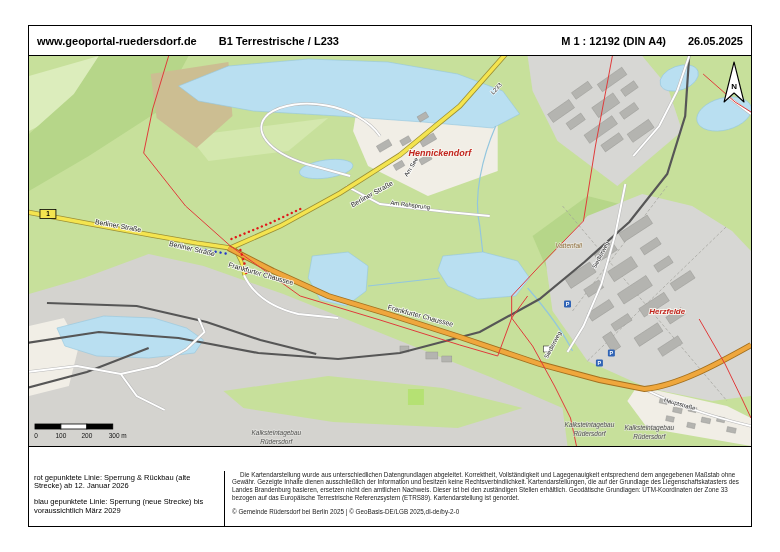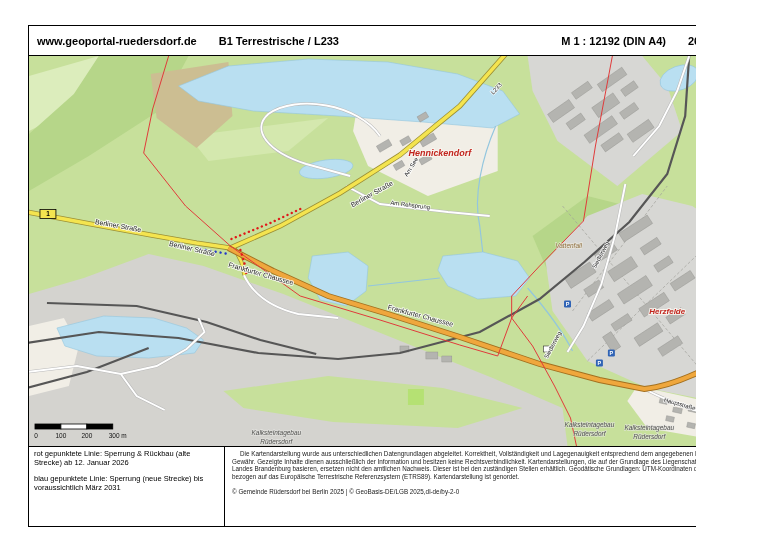--- a/index.html
+++ b/index.html
@@ -1,27 +1,27 @@
 <!DOCTYPE html>
 <html><head>
 <meta charset="utf-8">
 <style>
   html,body{margin:0;padding:0;background:#ffffff;}
-  .page{position:relative;width:696px;height:552px;background:#ffffff;
+  .page{position:relative;width:780px;height:552px;background:#ffffff;
         font-family:"Liberation Sans",sans-serif;overflow:hidden;}
   .sheet{position:absolute;left:28px;top:25px;width:724px;height:502px;
          border:1.5px solid #000;box-sizing:border-box;background:#fff;
          display:flex;flex-direction:column;}
   .hdr{height:30px;flex:0 0 30px;border-bottom:1.5px solid #000;box-sizing:border-box;
        display:flex;align-items:center;justify-content:space-between;padding:0 8px;}
   .hdr .left,.hdr .right{display:flex;align-items:center;gap:22px;}
   .hdr span{font-size:11px;font-weight:bold;color:#000;white-space:nowrap;}
   .map-wrap{flex:1 1 auto;position:relative;overflow:hidden;}
   .map-wrap svg{display:block;width:100%;height:100%;}
-  .ftr{flex:0 0 80px;border-top:1.5px solid #000;box-sizing:border-box;display:flex;}
+  .ftr{flex:0 0 80px;border-top:1.5px solid #000;box-sizing:border-box;display:flex;align-items:flex-end;}
   .legend-box{width:196px;flex:0 0 196px;border-right:1px solid #000;box-sizing:border-box;
               padding:3px 5px;font-size:7.5px;line-height:1.18;color:#000;}
   .legend-box p{margin:0 0 7px 0;}
   .disc-box{flex:1 1 auto;padding:3px 7px;font-size:6.3px;line-height:1.22;color:#1a1a1a;}
   .disc-box p{margin:0 0 7px 0;}
   .disc-box .lead{text-indent:8px;}
 
   
   text{font-family:"Liberation Sans",sans-serif;}
   .ml{text-anchor:middle;}
@@ -267,21 +267,21 @@
           <text class="sb-lbl" x="32" y="382">100</text>
           <text class="sb-lbl" x="58" y="382">200</text>
           <text class="sb-lbl" x="89" y="382">300 m</text>
         </g>
       </svg>
     </div>
 
     <div class="ftr">
       <div class="legend-box">
         <p>rot   gepunktete Linie: Sperrung &amp; Rückbau (alte Strecke) ab 12. Januar 2026</p>
-        <p>blau gepunktete Linie: Sperrung (neue Strecke) bis voraussichtlich März 2031</p>
+        <p>blau gepunktete Linie: Sperrung (neue Strecke) bis voraussichtlich März 2029</p>
       </div>
       <div class="disc-box">
         <p class="lead">Die Kartendarstellung wurde aus unterschiedlichen Datengrundlagen abgeleitet. Korrektheit, Vollständigkeit und Lagegenauigkeit entsprechend dem angegebenen Maßstab ohne Gewähr. Gezeigte Inhalte dienen ausschließlich der Information und besitzen keine Rechtsverbindlichkeit. Kartendarstellungen, die auf der Grundlage des Liegenschaftskatasters des Landes Brandenburg basieren, ersetzen nicht den amtlichen Nachweis. Dieser ist bei den zuständigen Stellen erhältlich. Geodätische Grundlagen: UTM-Koordinaten der Zone 33 bezogen auf das Europäische Terrestrische Referenzsystem (ETRS89). Kartendarstellung ist genordet.</p>
         <p>© Gemeinde Rüdersdorf bei Berlin 2025 | © GeoBasis-DE/LGB 2025,dl-de/by-2-0</p>
       </div>
     </div>
 
   </div>
 </div>
 

